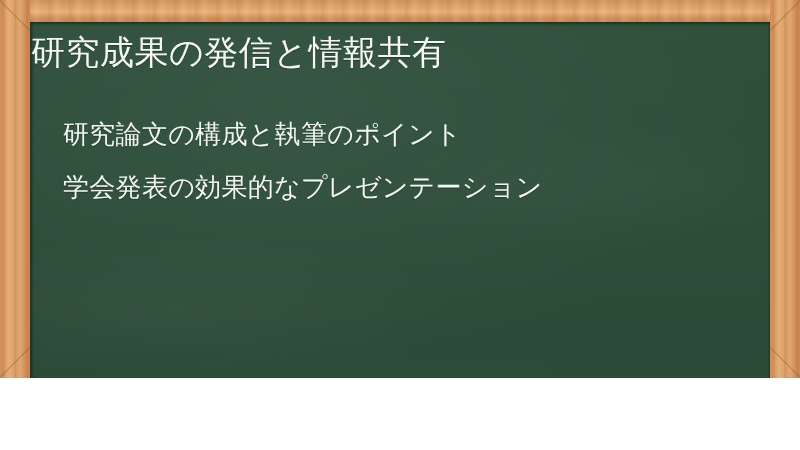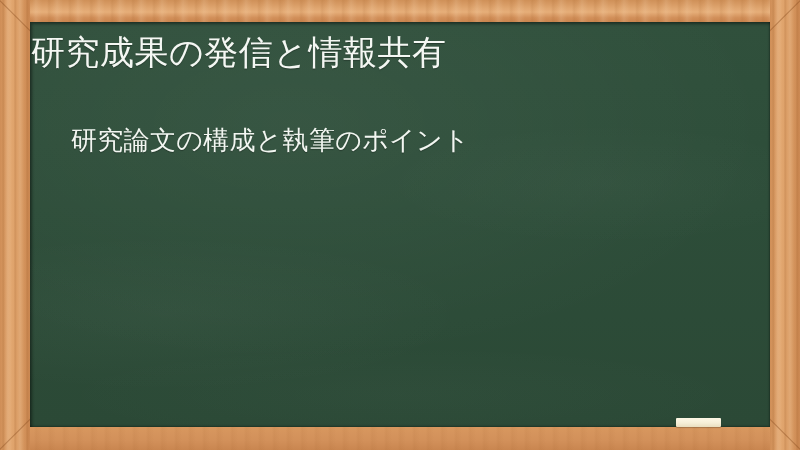--- a/index.html
+++ b/index.html
@@ -9,21 +9,21 @@
     background: #ffffff;
   }
   body {
     font-family: "Liberation Sans", "DejaVu Sans", sans-serif;
   }
 
   
   #slide {
     position: relative;
     width: 800px;
-    height: 450px;
+    height: 378px;
     overflow: hidden;
     background: #d99a62;
   }
 
   
   .frame {
     position: absolute;
     inset: 0;
     background:
       
@@ -177,24 +177,23 @@
     color: #f4f7f3;
     white-space: nowrap;
     letter-spacing: 0.5px;
     text-shadow: 0 1px 1px rgba(0, 0, 0, 0.30);
   }
 
   .bullet-list {
     position: absolute;
     left: 29px;
     top: 82px;
-    margin: 12px;
+    margin: 4px;
     padding: 0;
     list-style: none;
-    font-family: Liberation Mono, monospace;
   }
 
   .bullet-item {
     font-size: 26px;
     line-height: 53px;
     color: #f2f6f1;
     white-space: nowrap;
     letter-spacing: 0.3px;
     text-shadow: 0 1px 1px rgba(0, 0, 0, 0.28);
   }
@@ -229,20 +228,21 @@
 
   <div class="board">
     <div class="board-dust"></div>
 
     <div class="board-content">
 
       <div class="slide-title">研究成果の発信と情報共有</div>
 
       <ul class="bullet-list">
         <li class="bullet-item">研究論文の構成と執筆のポイント</li>
+        <li class="bullet-item">学会発表の効果的なプレゼンテーション</li>
       </ul>
 
     </div>
   </div>
 
   <div class="chalk-piece"></div>
 
 </div>
 
 </body></html>

